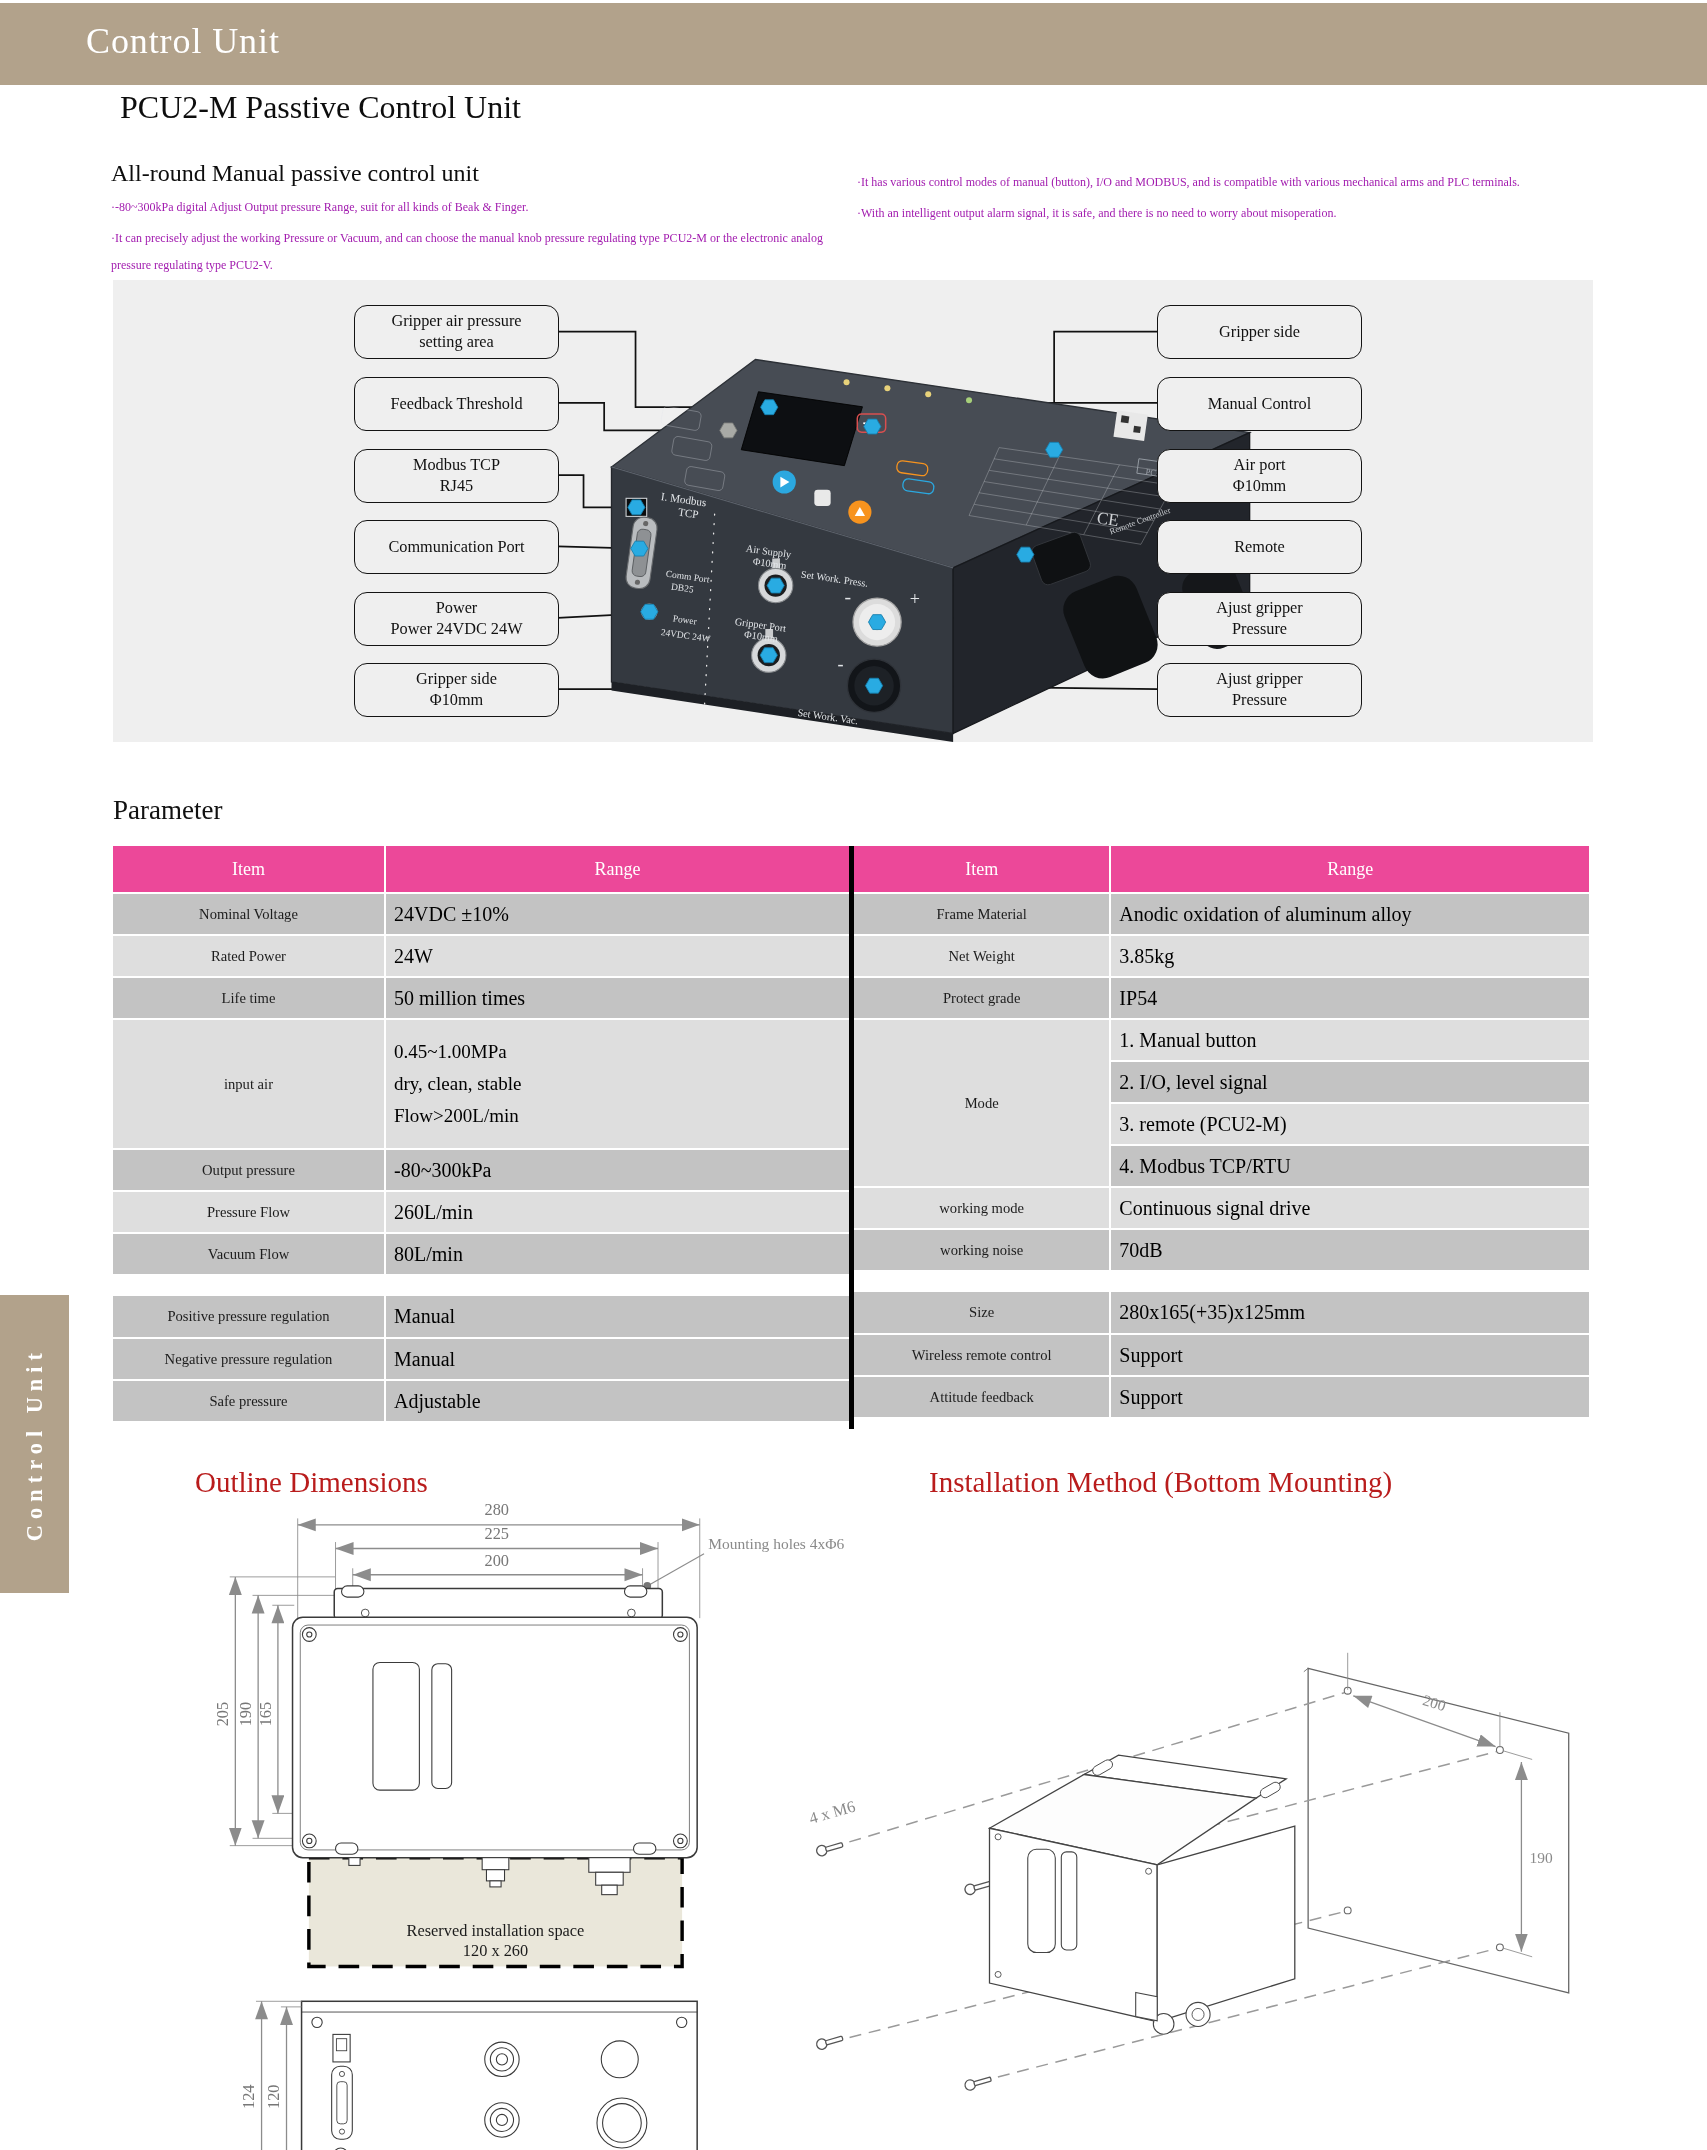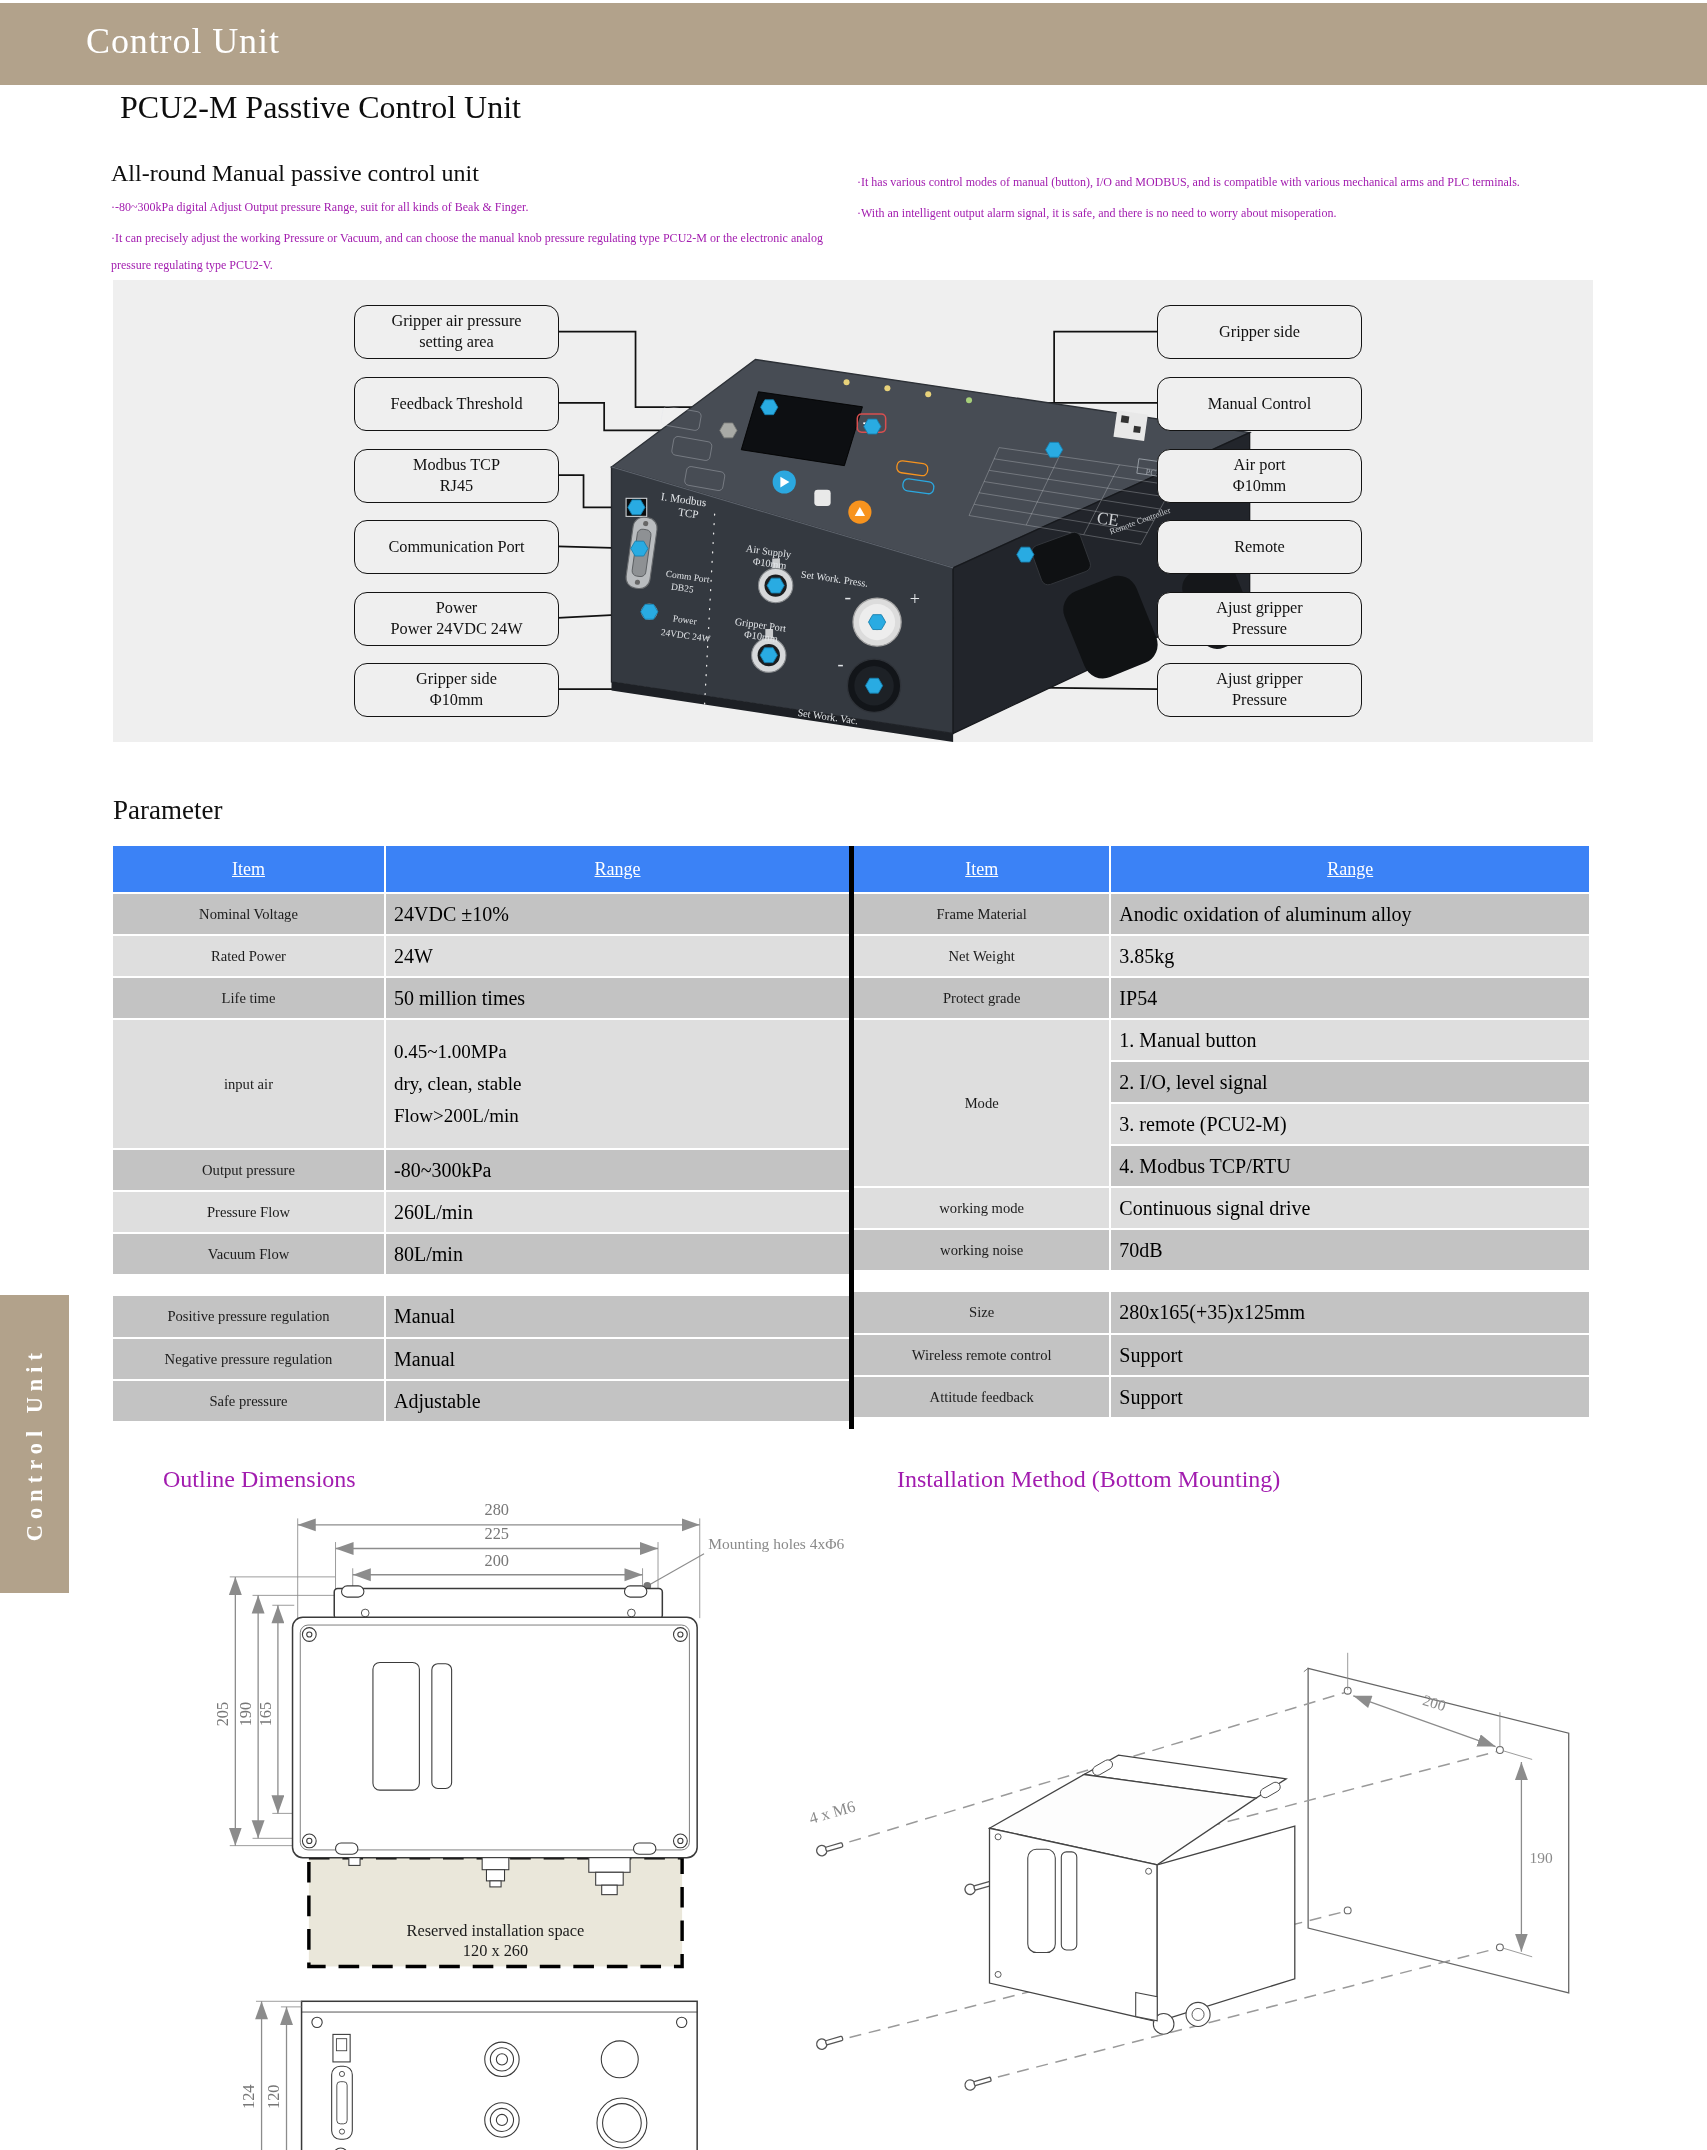--- a/index.html
+++ b/index.html
@@ -16,34 +16,34 @@
   .br{left:857px;top:169px;width:744px;}
   .bullets p{margin:0 0 3.4px 0;}
   
   .figure{left:113px;top:280px;width:1480px;height:462px;background:#efefef;}
   .callout{position:absolute;width:203px;height:52px;background:#efefef;border:1.7px solid #131313;
            border-radius:13px;display:flex;flex-direction:column;align-items:center;justify-content:center;
            font-size:16.3px;line-height:20.6px;color:#111;text-align:center;z-index:3;}
   
   .param-title{left:113px;top:795px;font-size:27px;}
   .ptable{position:absolute;border-collapse:collapse;table-layout:fixed;}
-  .ptable th{background:#3b82f6;color:#fff;font-size:18px;font-weight:normal;height:44px;
-             border-bottom:2.6px solid #fff;border-right:2.6px solid #fff;text-decoration:underline;}
+  .ptable th{background:#ec4899;color:#fff;font-size:18px;font-weight:normal;height:44px;
+             border-bottom:2.6px solid #fff;border-right:2.6px solid #fff;}
   .ptable th:last-child{border-right:none;}
   .ptable td{padding:8px;}
   .lbl{font-size:14.6px;text-align:center;color:#1c1c1c;border-right:2.6px solid #fff;border-bottom:2.6px solid #fff;}
   .val{font-size:20px;color:#000;padding-left:31px;border-bottom:2.6px solid #fff;}
   .valm{padding-left:40px;}
   .bgd{background:#c3c3c3;} .bgl{background:#dedede;}
   .hr{height:42px;} 
   .sp td{height:4.3px;background:#fff;border:none;}
   .tall .val div{line-height:32px;font-size:19px;}
   .tdiv{left:849px;top:846px;width:5.2px;height:583px;background:#000;}
   
-  .sec-title{font-size:24px;color:#a21caf;}
+  .sec-title{font-size:29px;color:#b91c1c;margin-left:32px;}
   .ot{left:163px;top:1466px;} .it{left:897px;top:1466px;}
   
   .sidetab{left:0;top:1295px;width:69px;height:298px;background:#b2a28b;display:flex;align-items:center;justify-content:center;}
   .sidetab span{writing-mode:vertical-rl;transform:rotate(180deg);color:#fff;font-size:22.4px;letter-spacing:6px;font-weight:bold;}
   svg text{font-family:"Liberation Serif","DejaVu Serif",serif;}
 </style>
 </head>
 <body>
 
 <div class="page">

